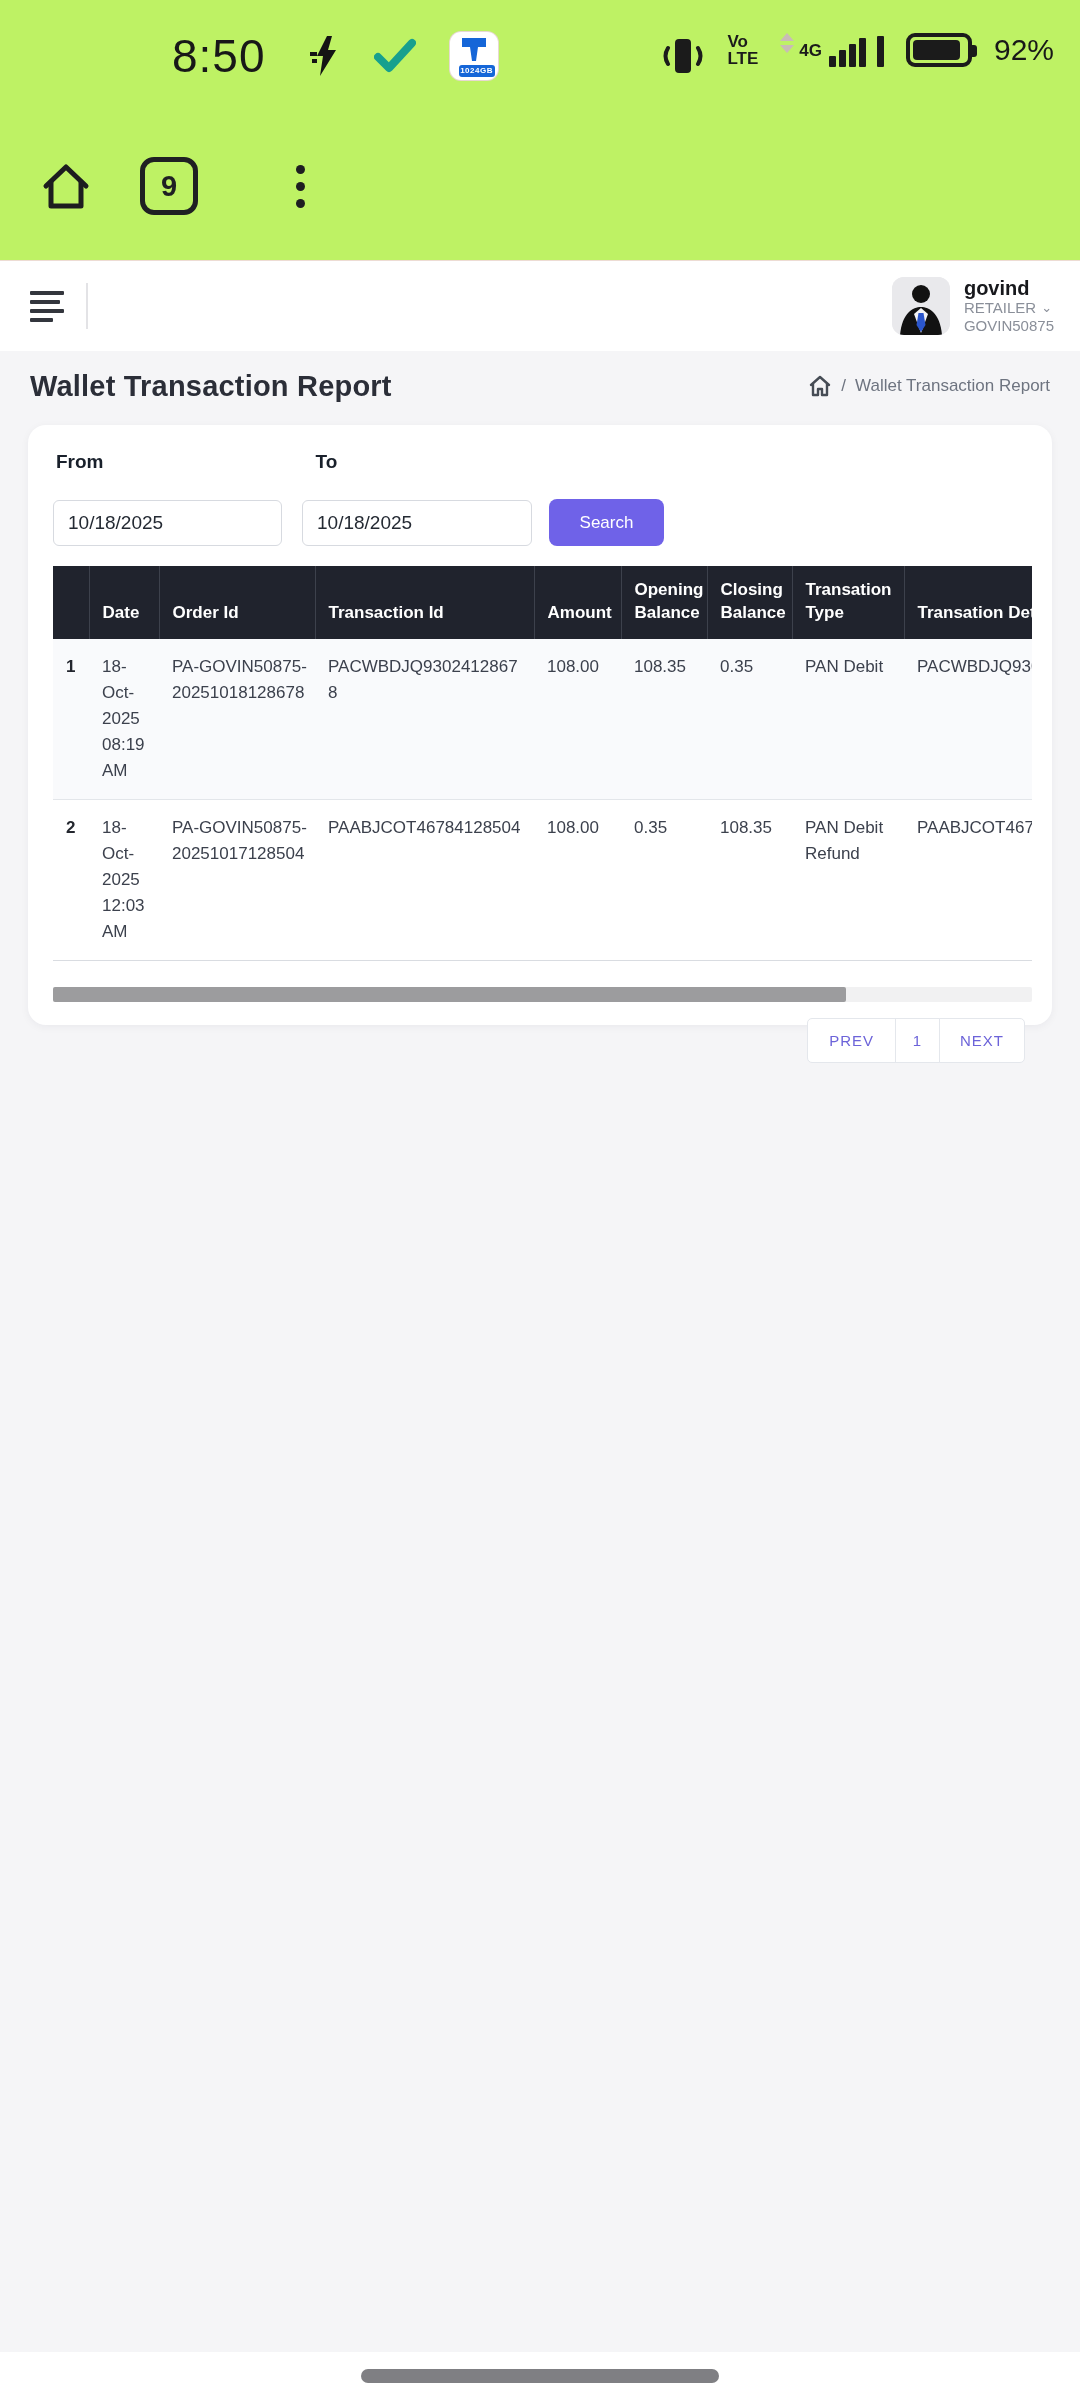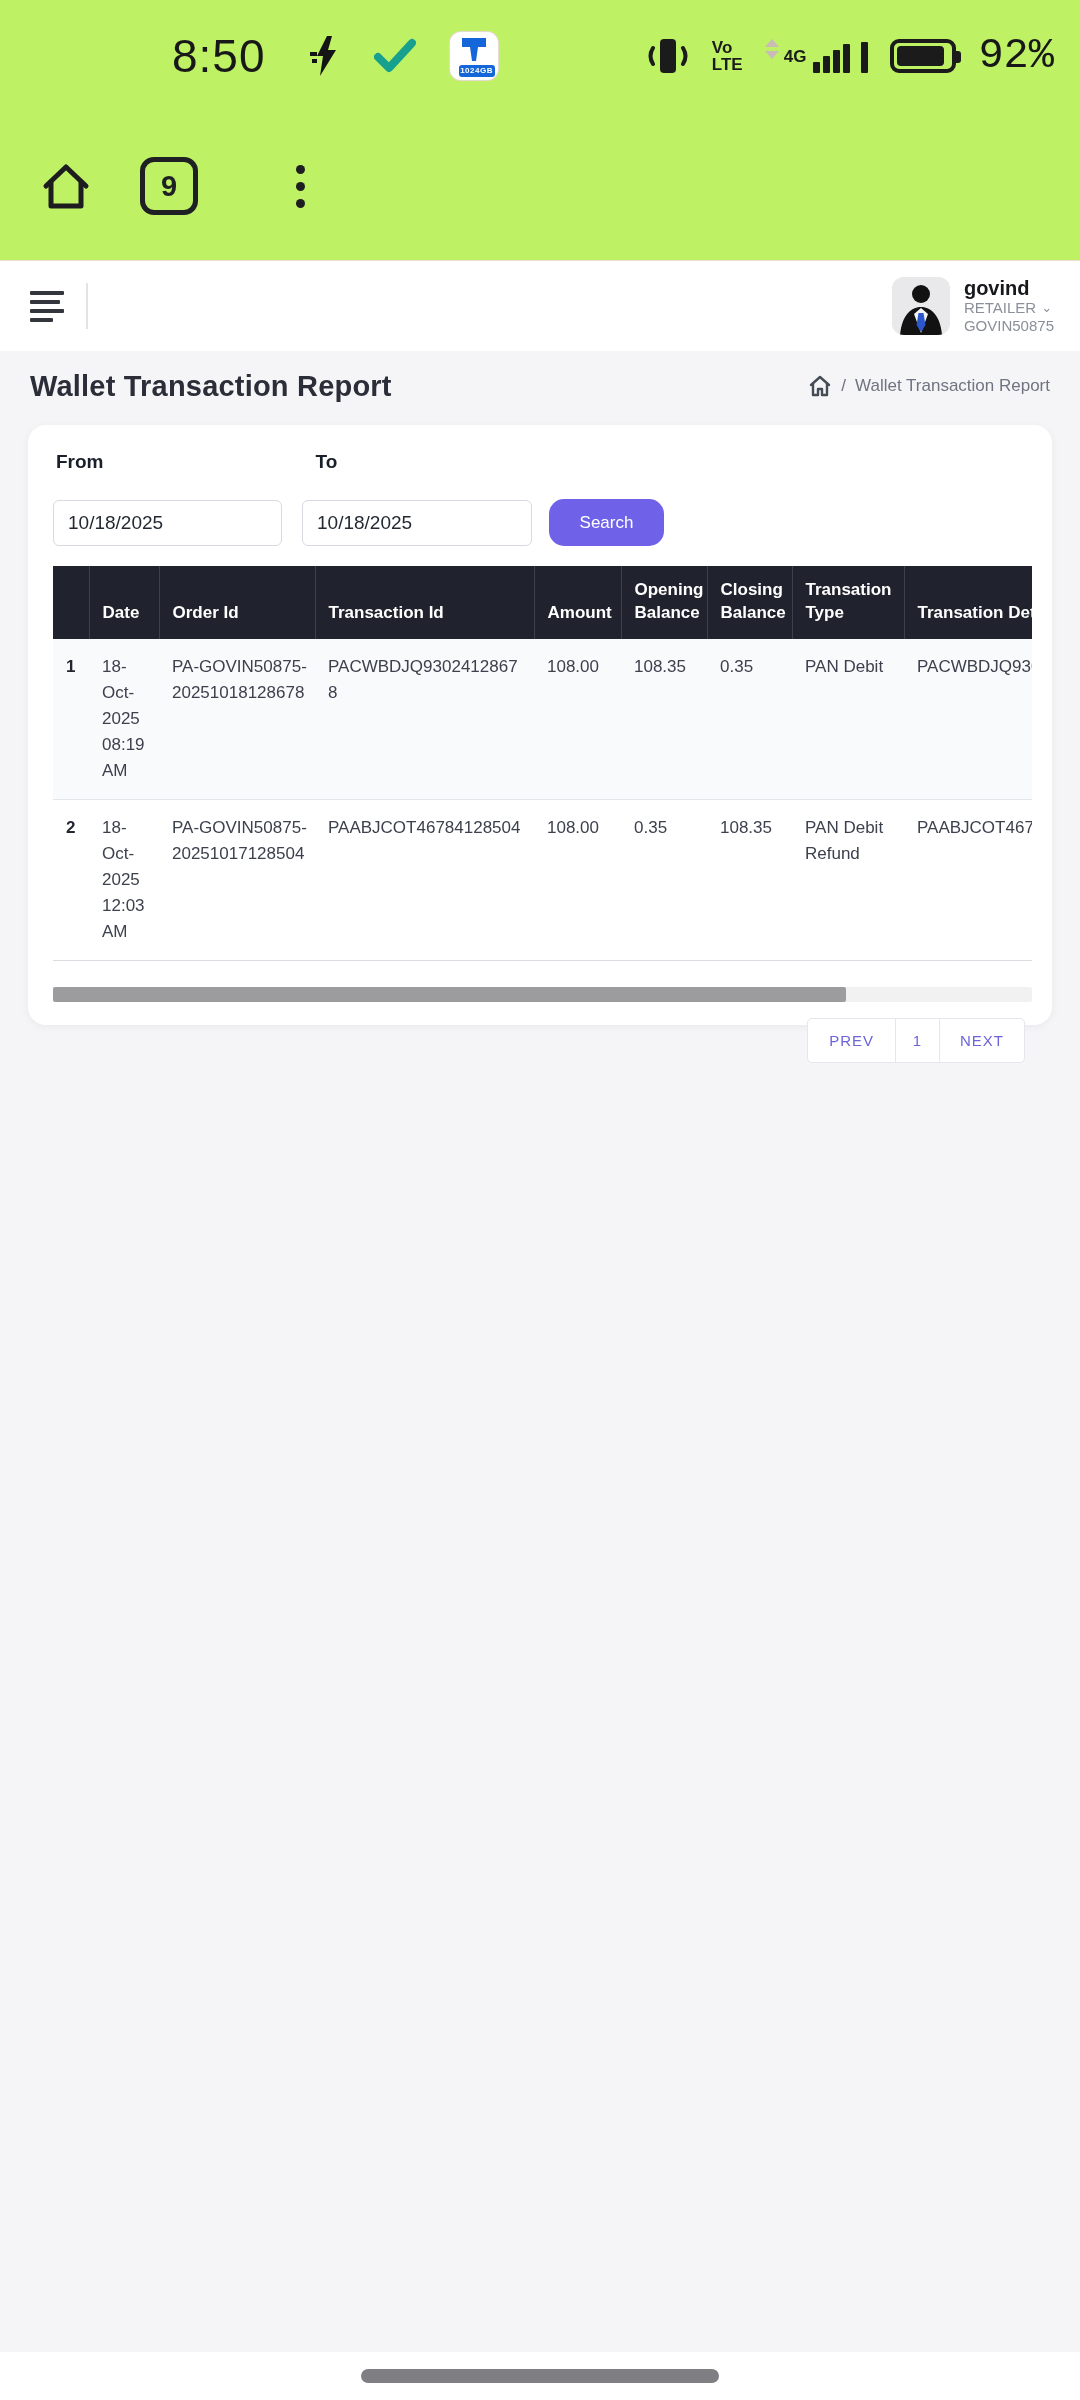--- a/index.html
+++ b/index.html
@@ -8,32 +8,32 @@
   .screen{
     position:relative; width:1080px; height:2400px; margin:0 auto;
     background:#f5f5f7; overflow:hidden;
   }
 
   
   .chrome{ background:#bef264; border-bottom:1px solid #eddcd4; }
   .status{ height:112px; display:flex; align-items:center; padding:0 26px 0 172px; }
   .time{ font-size:46px; color:#181818; letter-spacing:1px; }
   .status-left-icons{ display:flex; align-items:center; gap:34px; margin-left:44px; }
-  .status-right{ margin-left:auto; display:flex; align-items:center; gap:22px; }
+  .status-right{ margin-left:auto; display:flex; align-items:flex-start; gap:22px; }
   .volte{ display:flex; flex-direction:column; line-height:17px; font-size:17px; font-weight:bold; color:#1b1b1b; }
   .sig-wrap{ display:flex; align-items:flex-end; gap:3px; }
   .sig-arrows{ display:flex; flex-direction:column; gap:4px; margin-right:2px; margin-bottom:14px; }
   .tri-up{ width:0;height:0;border-left:7px solid transparent;border-right:7px solid transparent;border-bottom:8px solid #c9bcb6; }
   .tri-dn{ width:0;height:0;border-left:7px solid transparent;border-right:7px solid transparent;border-top:8px solid #c9bcb6; }
   .fourg{ font-size:17px; font-weight:bold; color:#1b1b1b; margin-right:4px; margin-bottom:6px; }
   .bar{ width:7px; background:#1b1b1b; border-radius:1px; }
   .battery{ position:relative; width:66px; height:34px; border:4px solid #1b1b1b; border-radius:9px; display:flex; align-items:center; padding:3px; }
   .battery::after{ content:""; position:absolute; right:-9px; top:8px; width:5px; height:12px; background:#1b1b1b; border-radius:0 3px 3px 0; }
   .battery-fill{ height:100%; width:90%; background:#1b1b1b; border-radius:4px; }
-  .pct{ font-size:42px; color:#181818;font-family:Liberation Mono, monospace; }
+  .pct{ font-size:30px; color:#181818; }
   .appicon{ width:48px; height:48px; background:#ffffff; border-radius:11px; position:relative; box-shadow:0 0 0 1px #e7d8d2; overflow:hidden; }
   .appicon .band{ position:absolute; left:9px; right:3px; bottom:3px; height:12px; background:#1566d8; border-radius:3px; color:#fff; font-size:8px; font-weight:bold; text-align:center; line-height:12px; letter-spacing:0.5px; }
 
   .urlrow{ height:148px; display:flex; align-items:center; padding:0 26px 0 36px; }
   .home-btn{ width:60px; height:60px; display:flex; align-items:center; justify-content:center; }
   .url-pill{ margin-left:40px; width:660px; height:118px; background:#f6e2da; border-radius:60px; display:flex; align-items:center; padding:0 30px 0 34px; overflow:hidden; }
   .url-text{ margin-left:24px; font-size:41px; color:#27272b; white-space:nowrap; overflow:hidden; }
   .tab-btn{ margin-left:44px; width:58px; height:58px; border:5px solid #1f2023; border-radius:14px; display:flex; align-items:center; justify-content:center; font-size:29px; font-weight:bold; color:#1f2023; }
   .kebab{ margin-left:92px; display:flex; flex-direction:column; gap:8px; padding:6px; }
   .kebab i{ width:9px; height:9px; border-radius:50%; background:#1e1e21; }
@@ -64,21 +64,21 @@
   .card{ margin:4px 28px 0 28px; width:1024px; background:#ffffff; border-radius:18px;
          box-shadow:0 2px 8px rgba(25,28,50,0.05); padding:26px 25px 0 25px; height:600px; position:relative; }
   .filter-labels{ display:flex; }
   .flabel{ font-size:19px; font-weight:bold; color:#19202b; }
   .flabel.from{ margin-left:3px; }
   .flabel.to{ margin-left:212px; }
   .filter-inputs{ display:flex; margin-top:26px; align-items:center; }
   .date-input{ width:229px; height:46px; border:1.5px solid #d7dae0; border-radius:6px; font-size:19px; color:#242a33;
                padding:0 14px; font-family:"Liberation Sans","DejaVu Sans",sans-serif; background:#fff; outline:none; }
   .date-input.to{ margin-left:20px; width:230px; }
-  .search-btn{ margin-left:17px; width:115px; height:47px; background:#6f62e8; border:none; border-radius:15px;
+  .search-btn{ margin-left:17px; width:115px; height:47px; background:#6f62e8; border:none; border-radius:8px;
                color:#ffffff; font-size:17px; font-family:"Liberation Sans","DejaVu Sans",sans-serif; cursor:pointer; }
 
   .table-clip{ margin-top:20px; width:979px; overflow:hidden; }
   table{ border-collapse:collapse; table-layout:fixed; width:1051px; }
   col.c0{width:36px} col.c1{width:70px} col.c2{width:156px} col.c3{width:219px} col.c4{width:87px}
   col.c5{width:86px} col.c6{width:85px} col.c7{width:112px} col.c8{width:200px}
   thead th{ background:#20232d; color:#ffffff; font-size:17px; font-weight:bold; text-align:left;
             vertical-align:bottom; padding:12px 8px 15px 13px; height:72px; line-height:23px; }
   thead th + th{ border-left:1px solid #3d414c; }
   tbody td{ font-size:17px; color:#3c414d; vertical-align:top; padding:15px 8px 15px 13px; line-height:26px;

